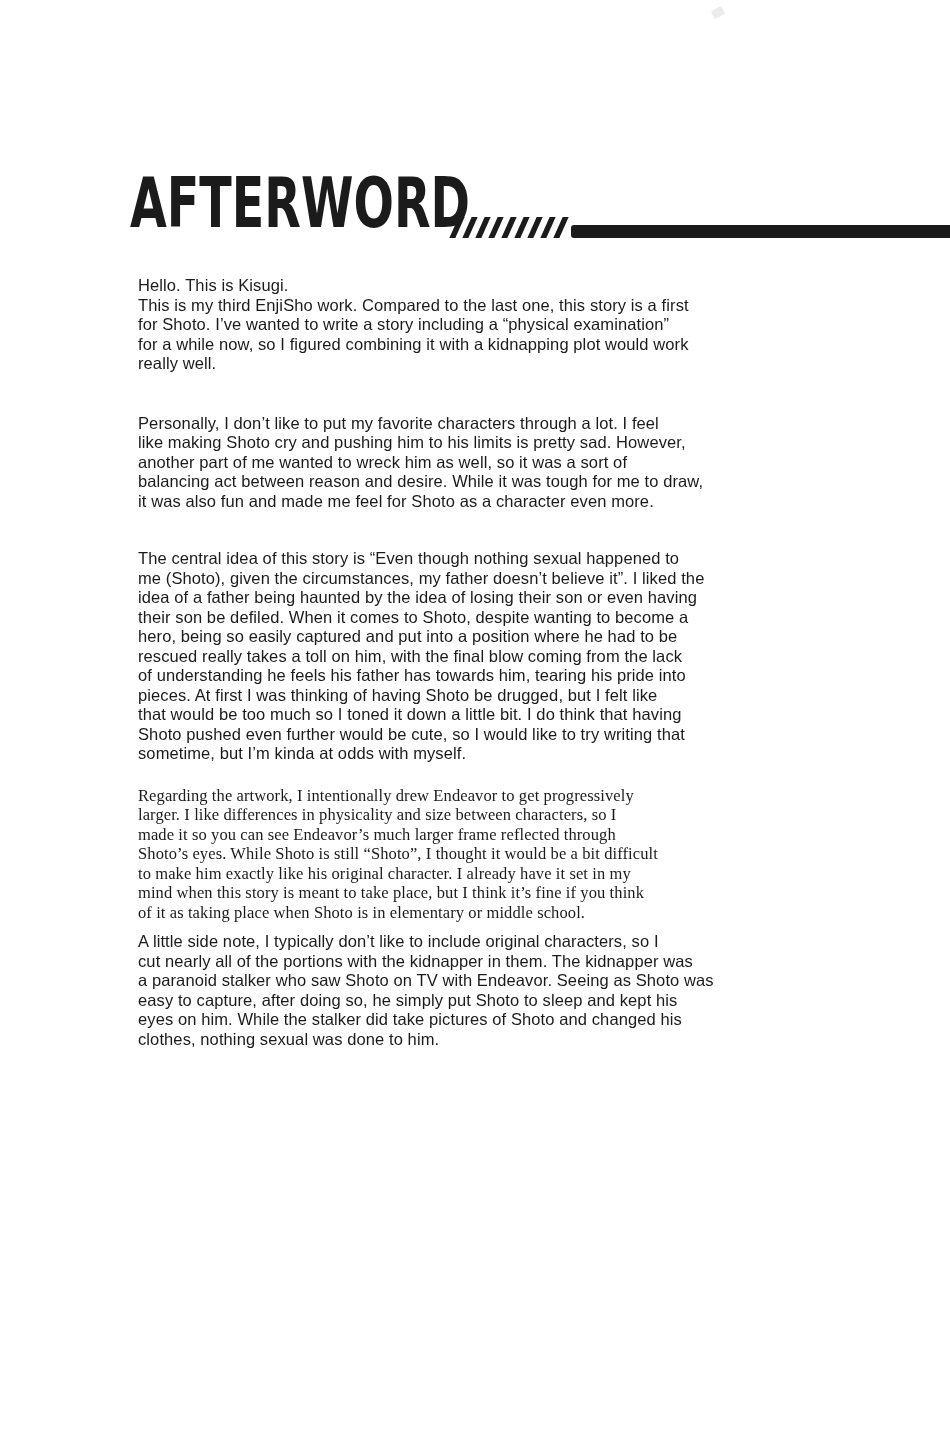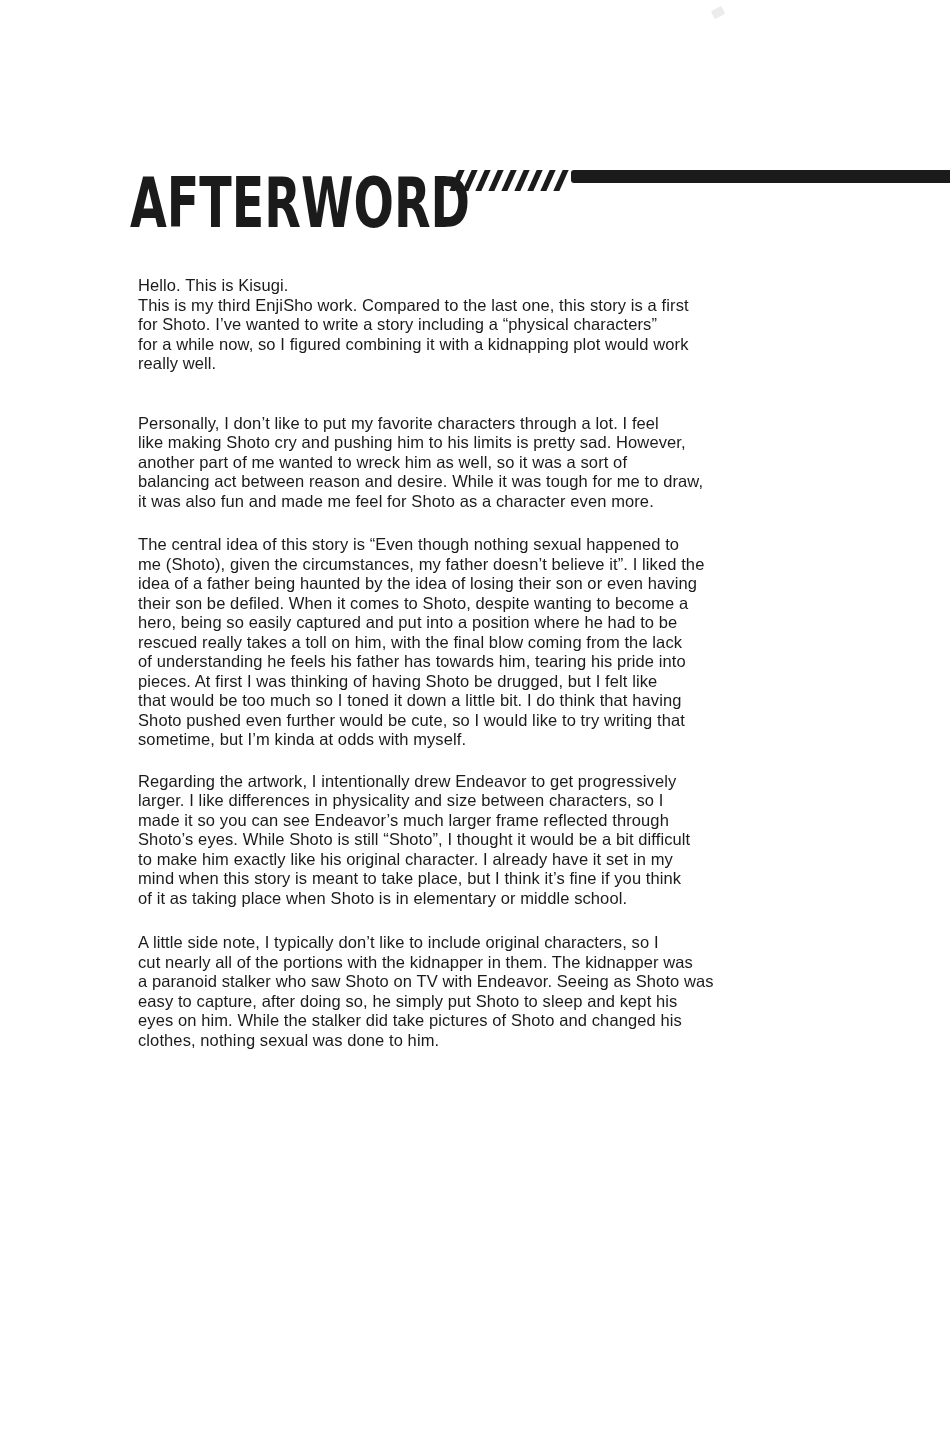--- a/index.html
+++ b/index.html
@@ -28,21 +28,21 @@
   }
 
   
   .header {
     position: absolute;
     left: 130px;
     right: 0;
     top: 168px;
     height: 70px;
     display: flex;
-    align-items: flex-start;
+    align-items: flex-end;
   }
   .title-wrap {
     width: 318px;
     overflow: visible;
     flex: 0 0 auto;
   }
   .title-text {
     display: inline-block;
     font-family: "DejaVu Sans", sans-serif;
     font-weight: bold;
@@ -85,23 +85,23 @@
     width: 700px;
   }
   .afterword-body p {
     font-size: 16.5px;
     line-height: 19.5px;
     letter-spacing: 0.1px;
     white-space: pre-line;
     color: var(--ink, #1b1b1b);
   }
   .afterword-body p.p1 { margin-bottom: 40px; }
-  .afterword-body p.p2 { margin-bottom: 24px; }
+  .afterword-body p.p2 { margin-bottom: 38px; }
   .afterword-body p.p3 { margin-bottom: 22px; }
-  .afterword-body p.p4 { margin-bottom: 25px; }
+  .afterword-body p.p4 { margin-bottom: 10px; font-family: Liberation Serif, serif; }
 </style>
 </head>
 <body>
 
 <div class="page">
 
   <div class="speck"></div>
 
   <div class="header">
     <div class="title-wrap">
@@ -117,21 +117,21 @@
         <i class="slash"></i>
         <i class="slash"></i>
         <i class="slash"></i>
       </div>
     <div class="rule-bar"></div>
   </div>
 
   <div class="afterword-body">
     <p class="p1">Hello. This is Kisugi.
 This is my third EnjiSho work. Compared to the last one, this story is a first
-for Shoto. I’ve wanted to write a story including a “physical characters”
+for Shoto. I’ve wanted to write a story including a “physical examination”
 for a while now, so I figured combining it with a kidnapping plot would work
 really well.</p>
     <p class="p2">Personally, I don’t like to put my favorite characters through a lot. I feel
 like making Shoto cry and pushing him to his limits is pretty sad. However,
 another part of me wanted to wreck him as well, so it was a sort of
 balancing act between reason and desire. While it was tough for me to draw,
 it was also fun and made me feel for Shoto as a character even more.</p>
     <p class="p3">The central idea of this story is “Even though nothing sexual happened to
 me (Shoto), given the circumstances, my father doesn’t believe it”. I liked the
 idea of a father being haunted by the idea of losing their son or even having

